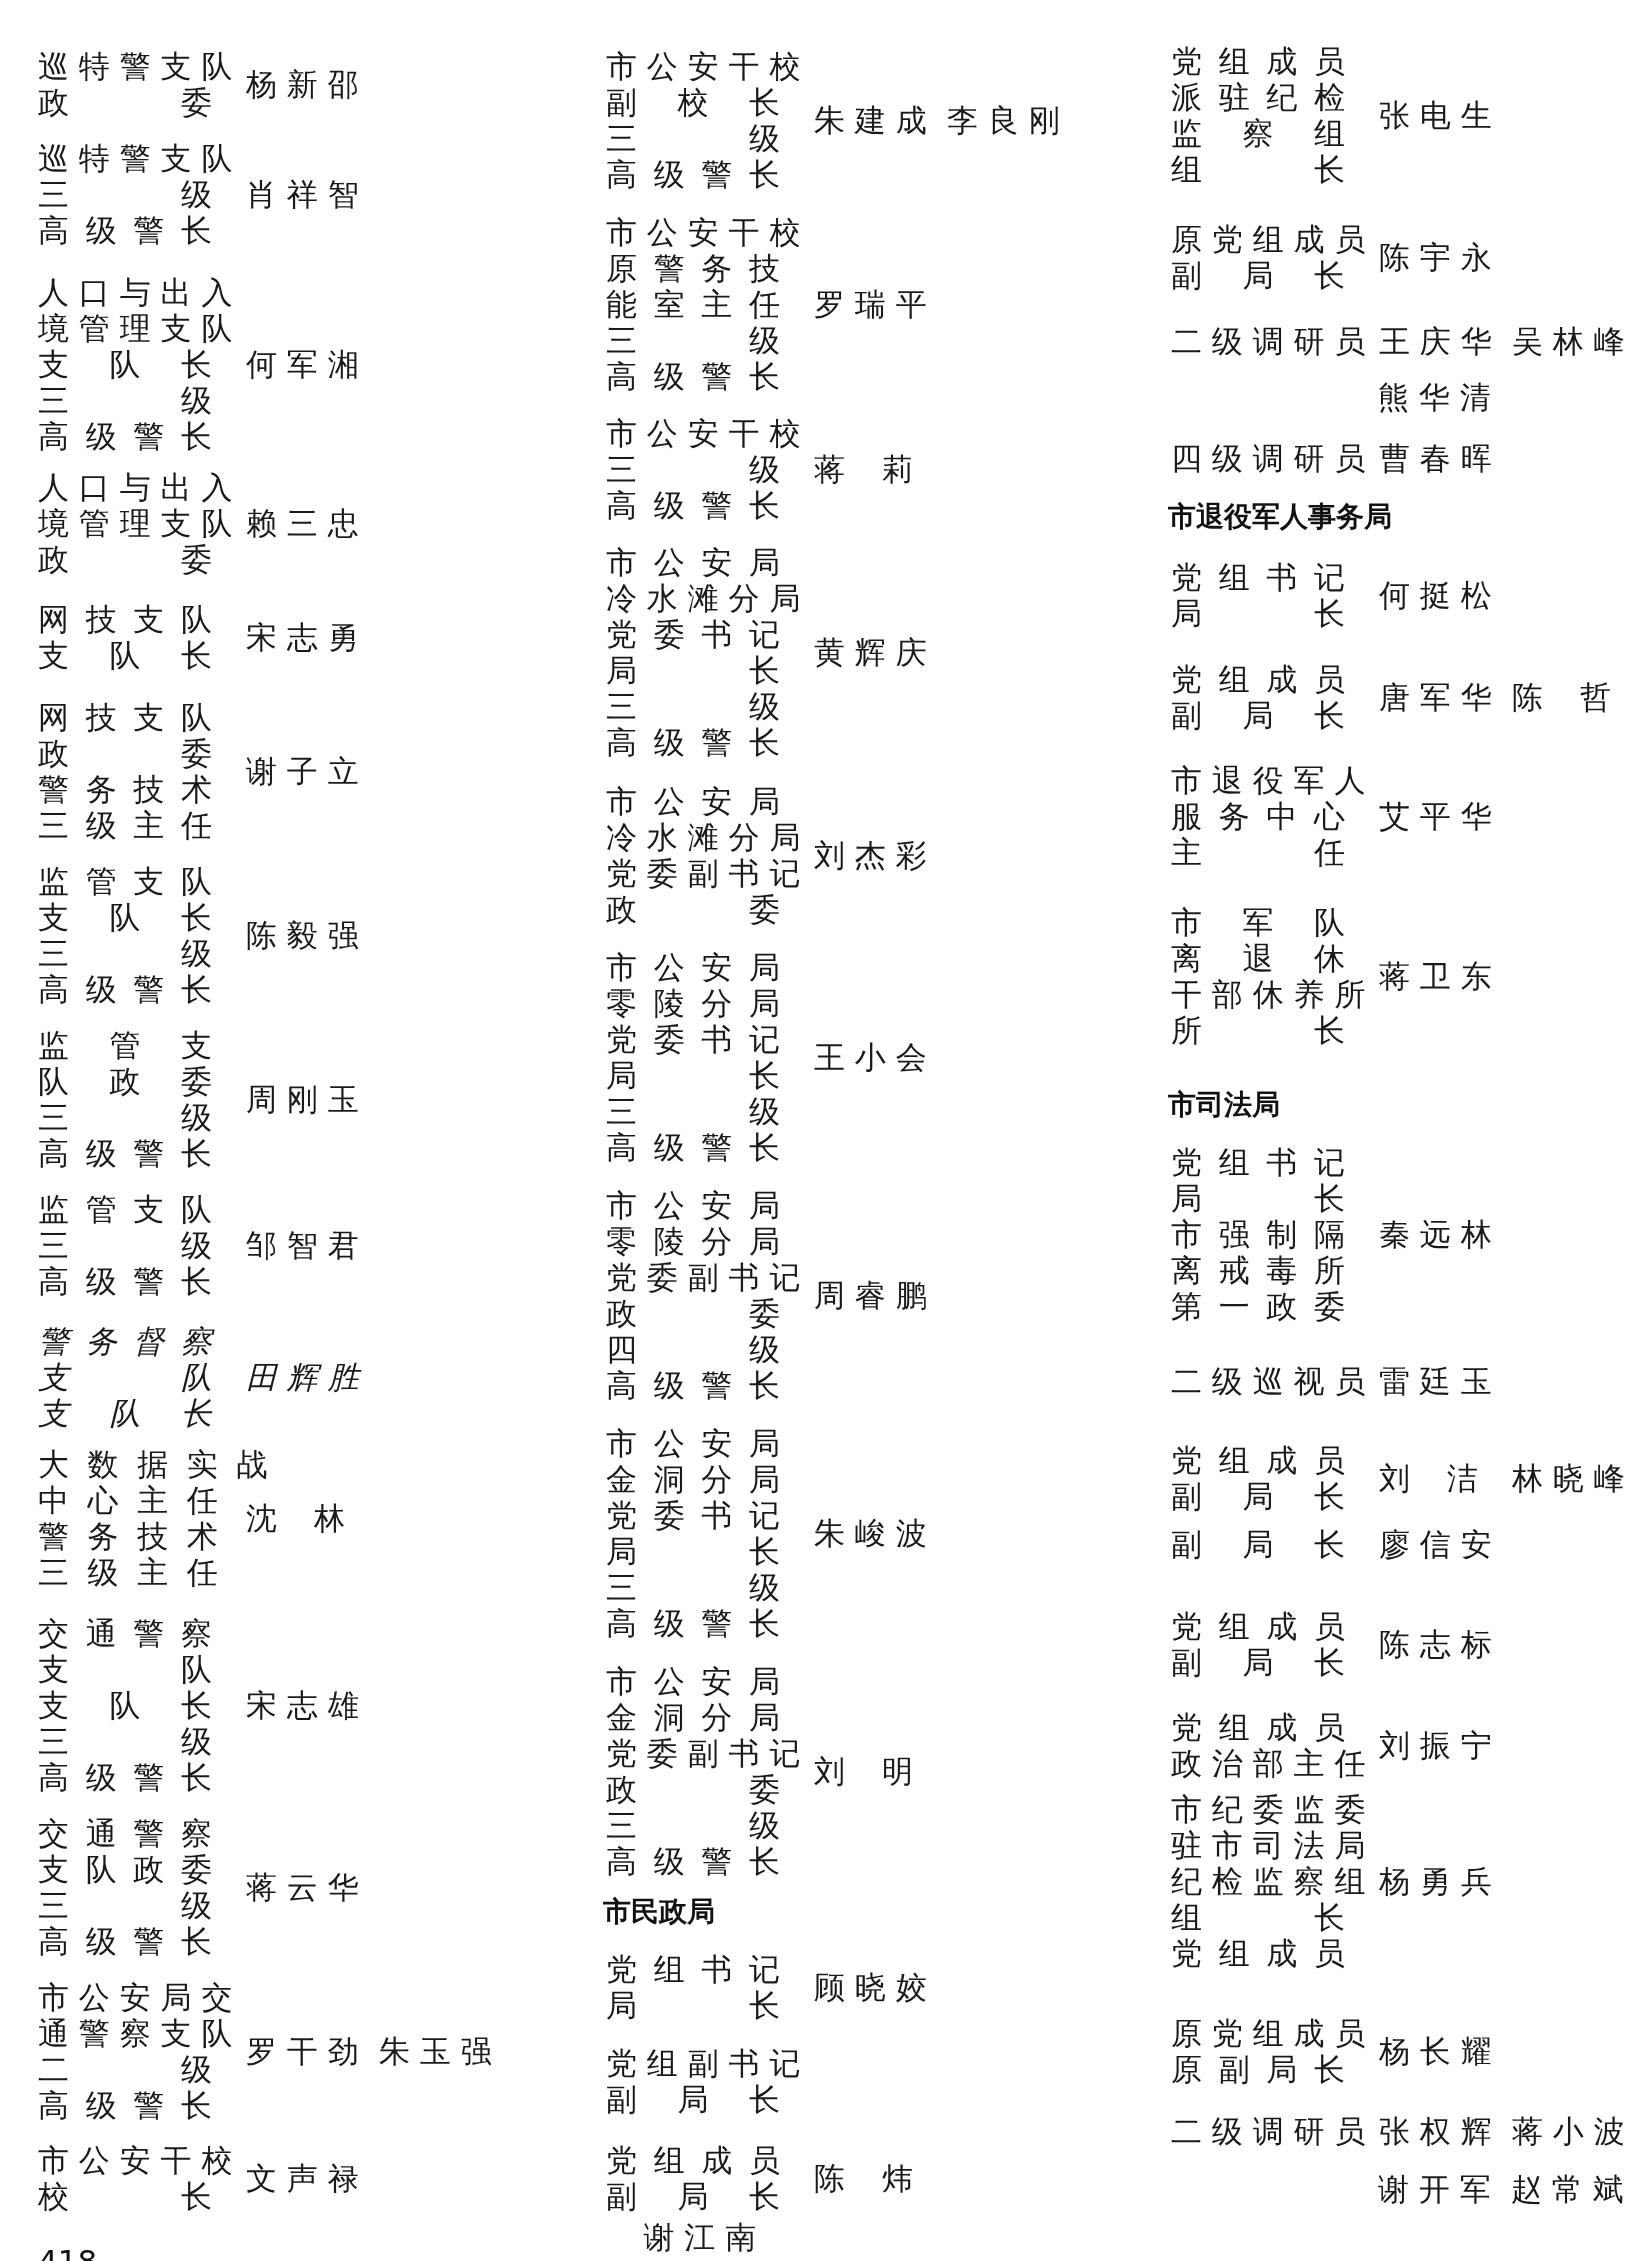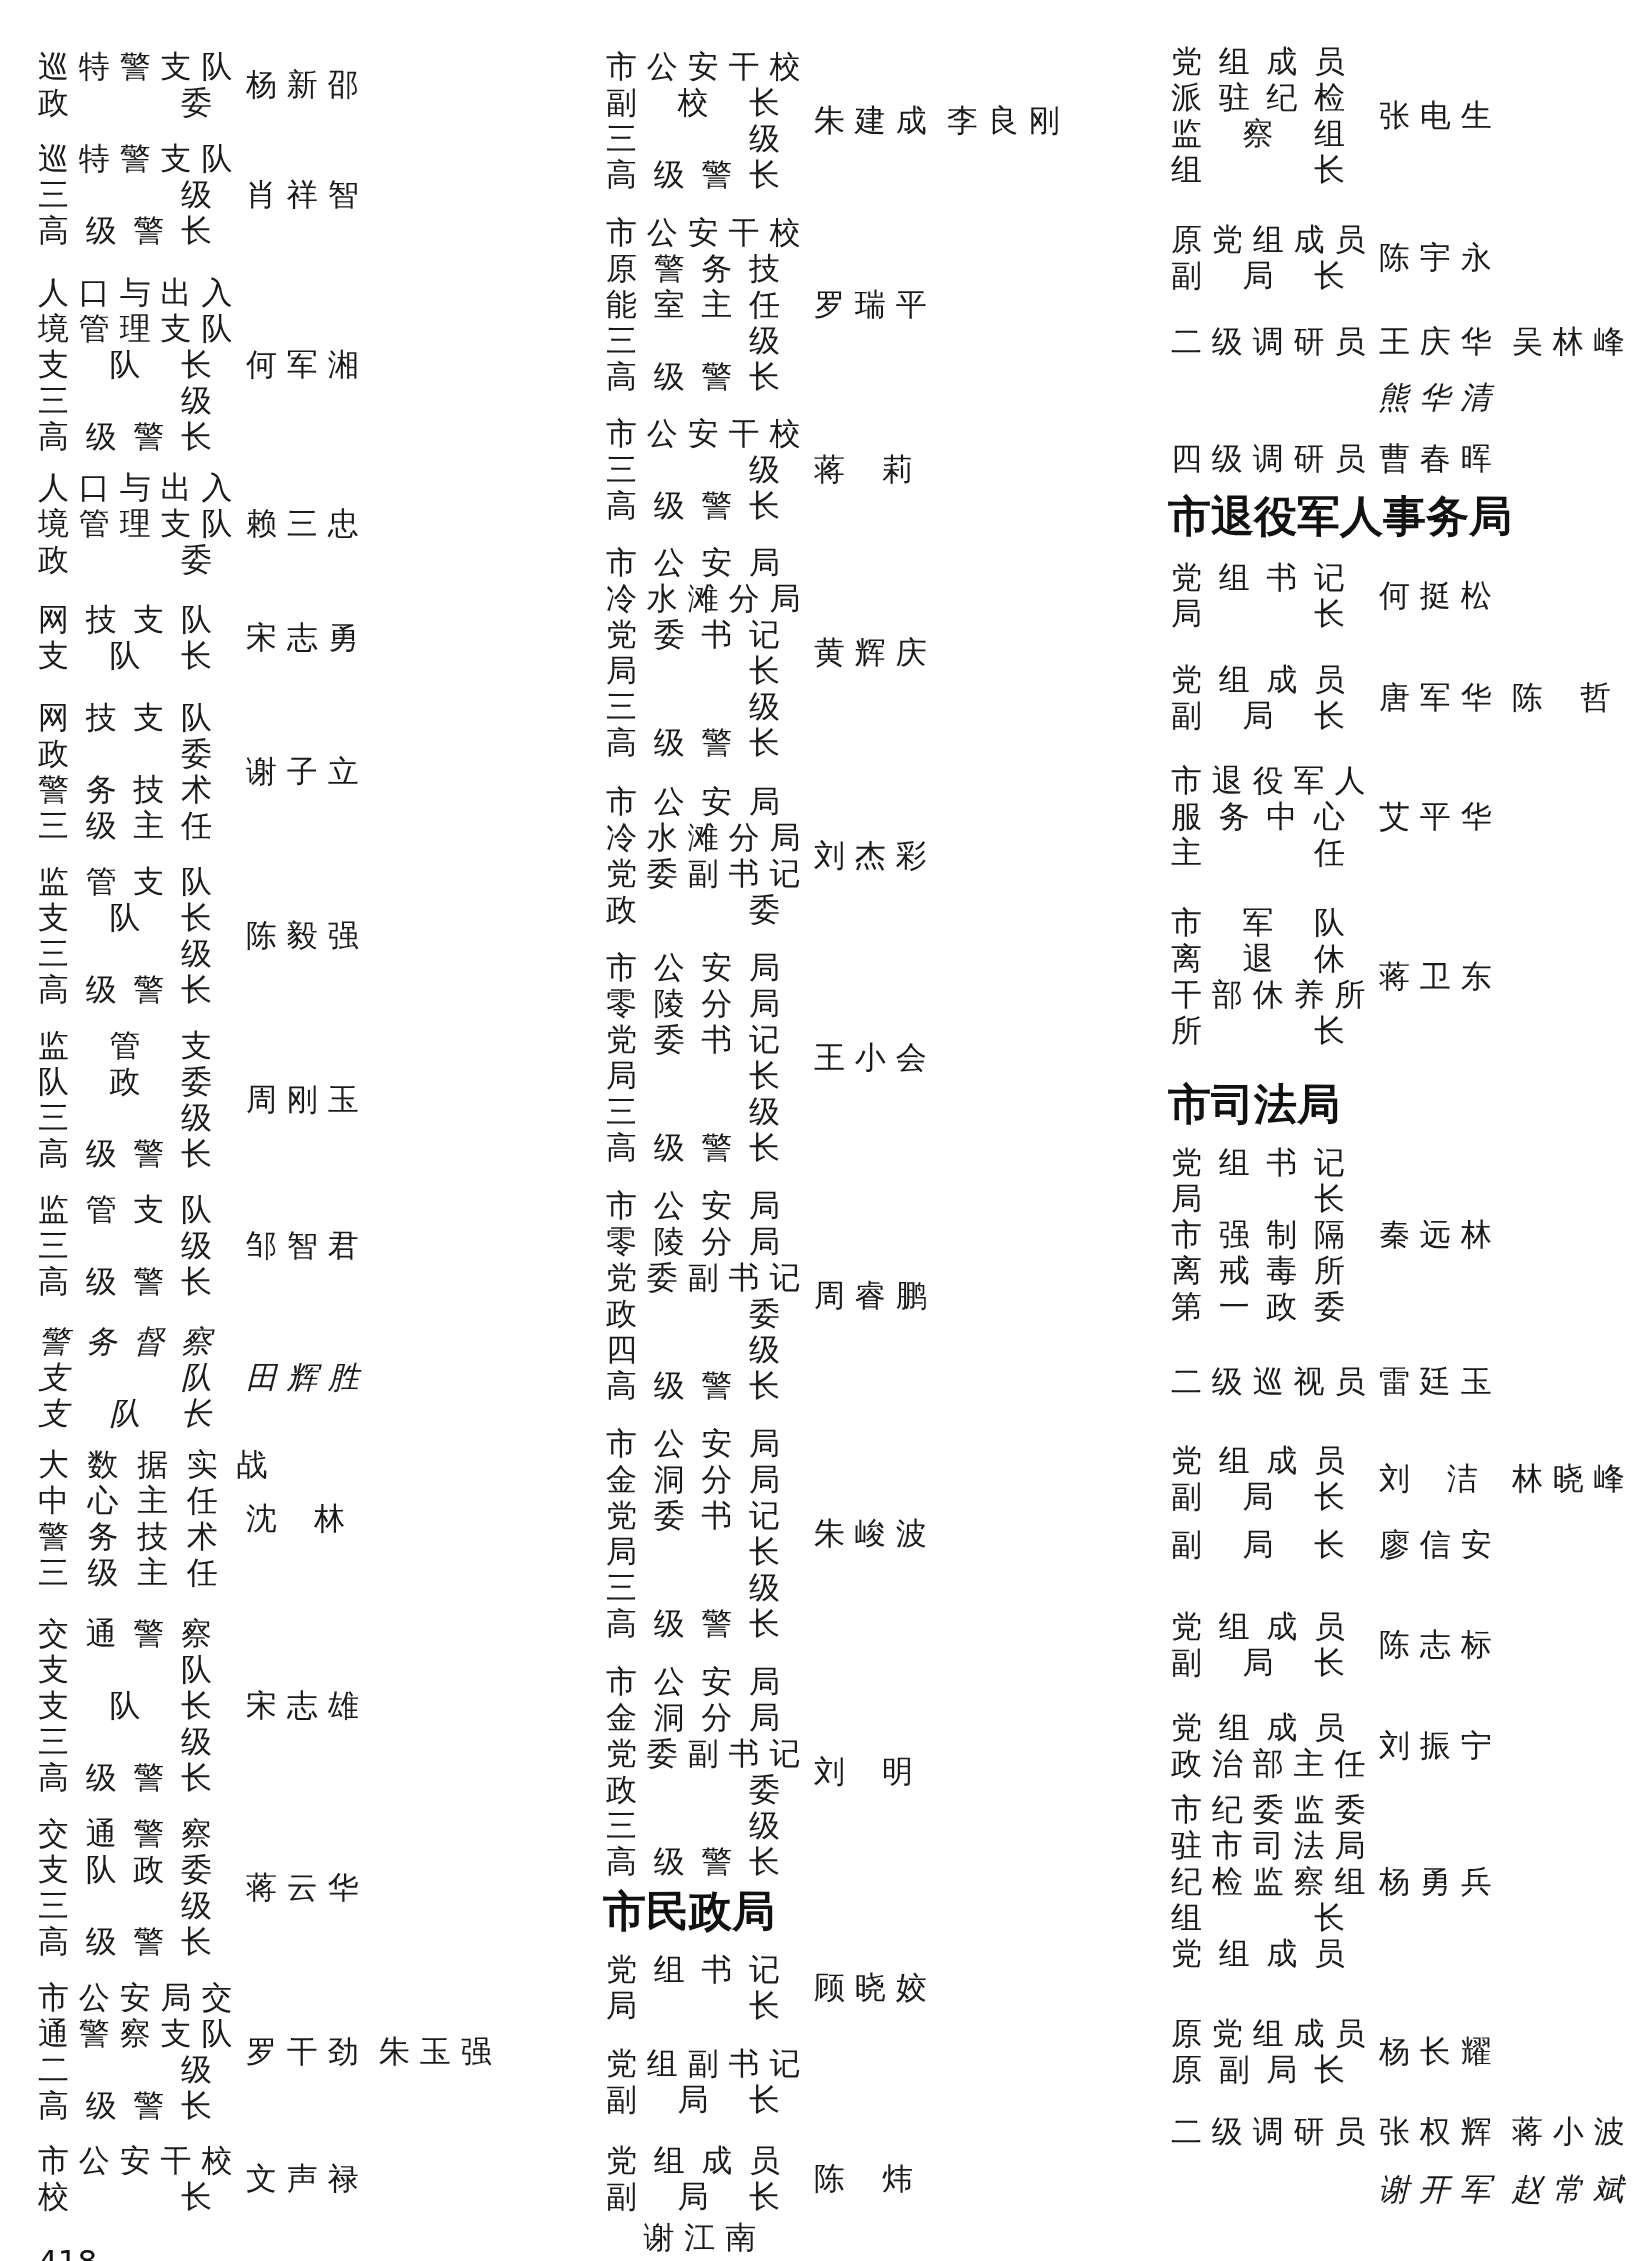--- a/index.html
+++ b/index.html
@@ -20,26 +20,26 @@
     display: block; height: 36px; line-height: 36px; font-size: 31px;
     text-align: justify; text-align-last: justify; white-space: nowrap;
     letter-spacing: 0;
   }
   .names { display: flex; flex-direction: column; margin-left: 34px; }
   .name-row { display: flex; height: 36px; line-height: 36px; font-size: 31px; white-space: nowrap; }
   .name {
     display: inline-block; width: 99px; text-align: justify; text-align-last: justify;
     margin-right: 34px;
   }
-  .entry.names-only .names { margin-left: 207px; font-style: italic; }
+  .entry.names-only .names { margin-left: 207px; }
 
   .section-heading {
     position: absolute; left: -3.1px;
     font-family: "DejaVu Sans", "Liberation Sans", sans-serif;
-    font-weight: bold; font-size: 43px; line-height: 39px; height: 39px;
+    font-weight: bold; font-size: 28px; line-height: 39px; height: 39px;
     color: #111;
     white-space: nowrap;
   }
 
   .page-number {
     position: absolute; left: 38px; top: 2246px;
     font-family: "DejaVu Sans", "Liberation Sans", sans-serif;
     font-size: 31px; line-height: 31px; color: #111;
   }
 </style>

